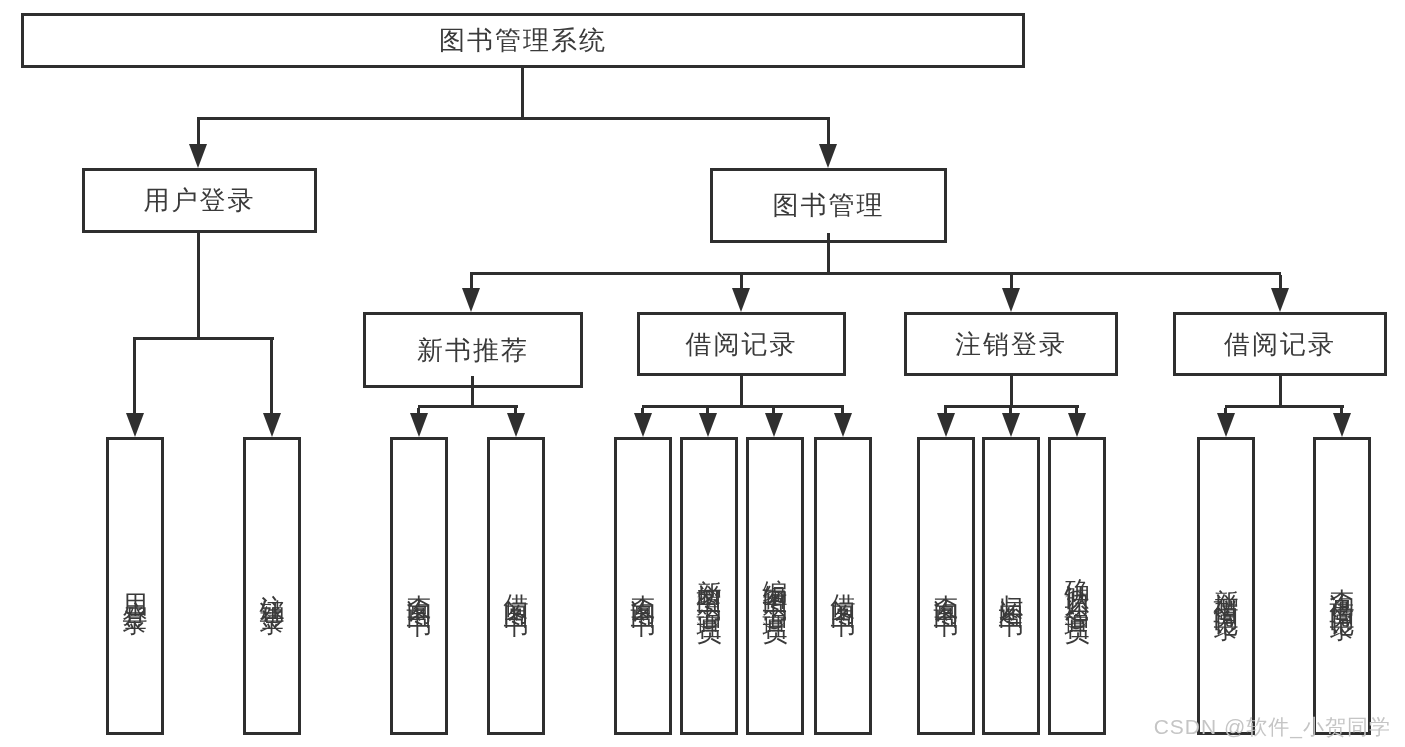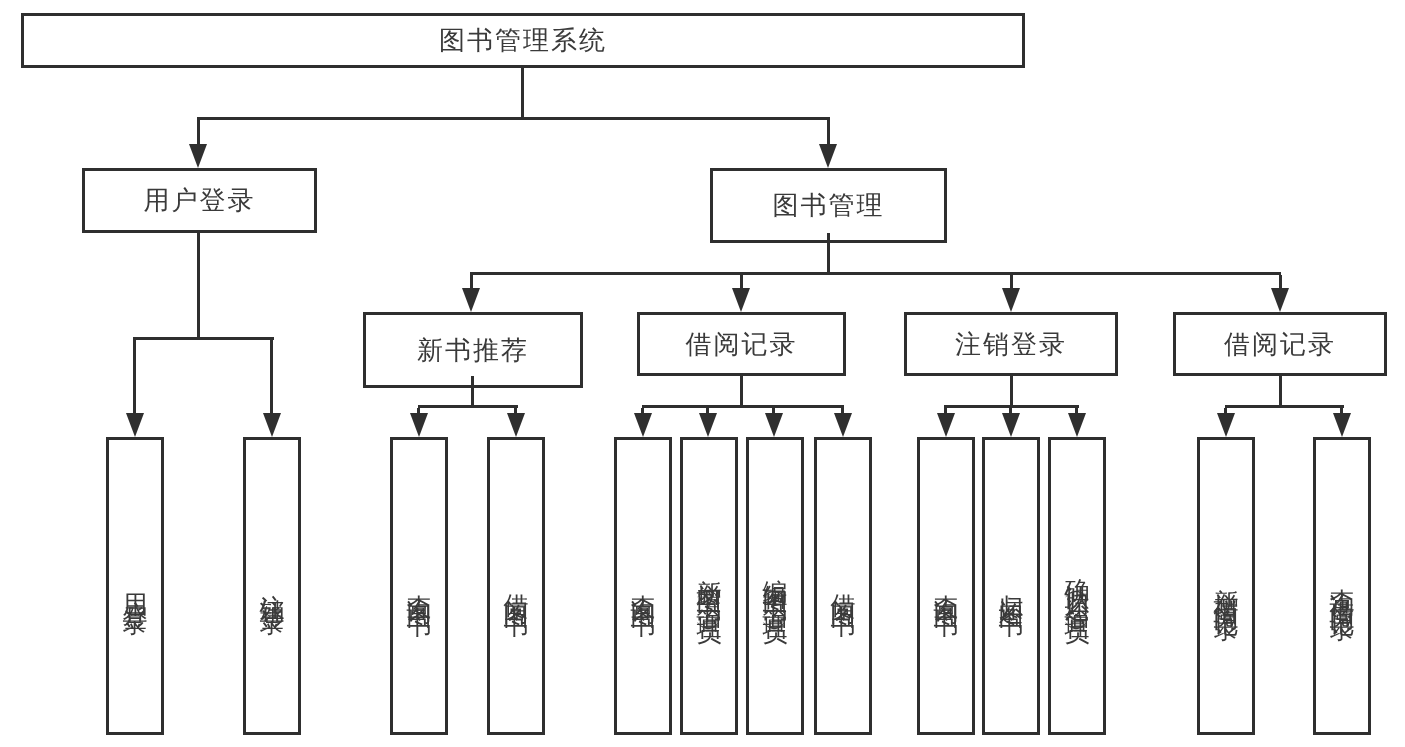--- a/index.html
+++ b/index.html
@@ -145,14 +145,15 @@
   <div class="box v-box" style="left:746px; top:437px; width:58px; height:298px;">编辑图书（管理员）</div>
   <div class="box v-box" style="left:814px; top:437px; width:58px; height:298px;">借阅图书</div>
 
   <div class="box v-box" style="left:917px; top:437px; width:58px; height:298px;">查询图书</div>
   <div class="box v-box" style="left:982px; top:437px; width:58px; height:298px;">归还图书</div>
   <div class="box v-box" style="left:1048px; top:437px; width:58px; height:298px;">确认归还（管理员）</div>
 
   <div class="box v-box" style="left:1197px; top:437px; width:58px; height:298px;">新增借阅记录</div>
   <div class="box v-box" style="left:1313px; top:437px; width:58px; height:298px;">查询借阅记录</div>
 
+  <div class="watermark">CSDN @软件_小贺同学</div>
 
 </div>
 
 </body></html>

